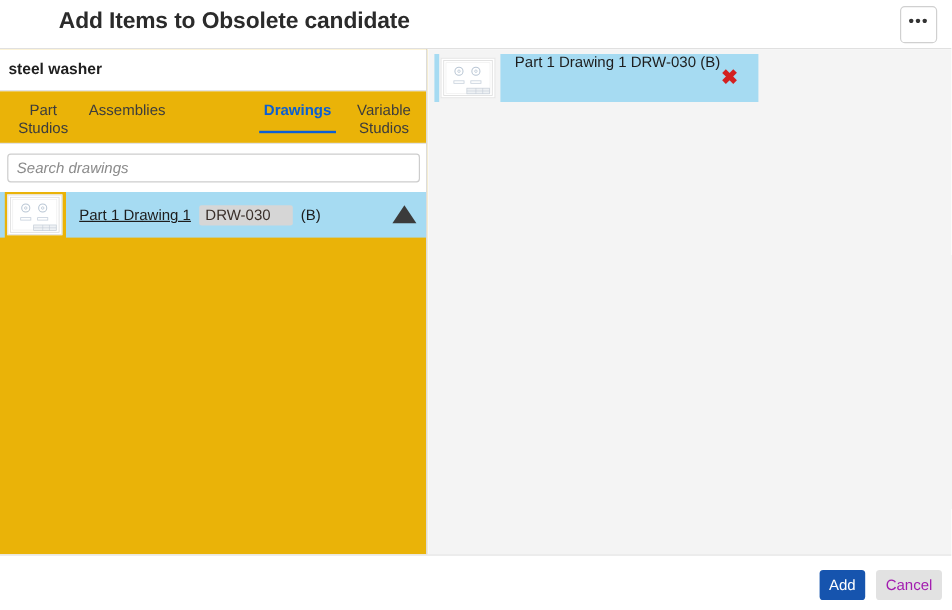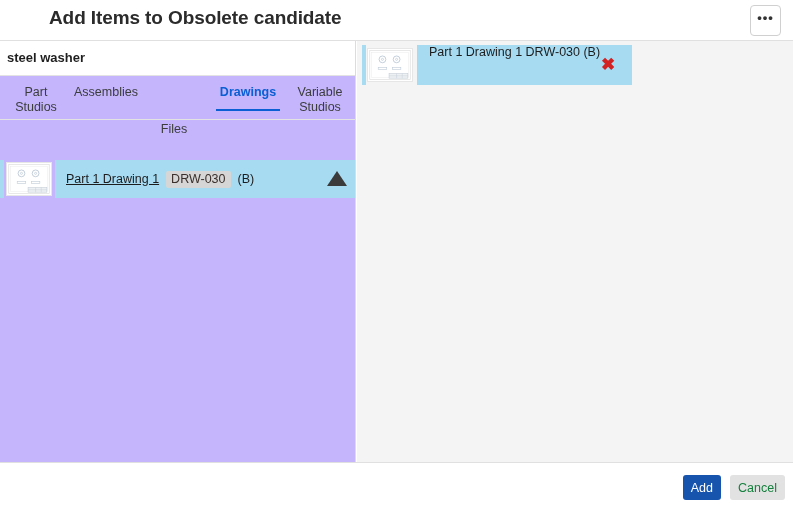--- a/index.html
+++ b/index.html
@@ -64,21 +64,21 @@
     left: 0; top: 41px;
     width: 793px; height: 421px;
     background: #ffffff;
   }
 
   
   .left-pane {
     position: absolute;
     left: 0; top: 0;
     width: 356px; height: 421px;
-    background: #c4b5fd;
+    background: #eab308;
     border-right: 1px solid #dcdcdc;
   }
   .doc-name-bar {
     position: absolute;
     left: 0; top: 0;
     width: 355px; height: 35px;
     background: #ffffff;
     border-bottom: 1px solid #e3e3e3;
   }
   .doc-name {
@@ -191,21 +191,21 @@
     color: #1d1d1d;
     white-space: nowrap;
     text-decoration: underline;
   }
   .row-badge {
     margin-left: 7px;
     font-size: 12.5px;
     color: #3a2f2a;
     background: #d6d6d6;
     border-radius: 2px;
-    padding: 1px 5px 2px 5px;
+    padding: 1px 18px 2px 5px;
     white-space: nowrap;
   }
   .row-rev {
     margin-left: 7px;
     font-size: 12.5px;
     color: #1d1d1d;
     white-space: nowrap;
   }
   .row-caret {
     position: absolute;
@@ -292,21 +292,21 @@
     padding: 0 8px;
   }
   .btn-add {
     right: 72px;
     background: #1654ae;
     color: #ffffff;
   }
   .btn-cancel {
     right: 8px;
     background: #e2e2e2;
-    color: #15803d;
+    color: #a21caf;
   }
 
   .thumb-svg { display: block; width: 100%; height: 100%; }
 </style>
 </head>
 <body>
 
 <div id="app">
 
   <div class="titlebar">
@@ -335,20 +335,23 @@
           <span>Files</span>
         </div>
         <div class="tab tab-drawings active">
           <span>Drawings</span>
         </div>
         <div class="tab tab-variable">
           <span>Variable Studios</span>
         </div>
       </div>
 
+      <div class="search-wrap">
+        <input class="search-input" type="text" placeholder="Search drawings" style="">
+      </div>
 
       <div class="result-list">
         <div class="result-row">
           <div class="row-edge"></div>
           <div class="row-thumb">
             <svg class="thumb-svg" viewBox="0 0 46 34" xmlns="http://www.w3.org/2000/svg">
               <rect x="1.5" y="1.5" width="43" height="31" fill="#ffffff" stroke="#dcdcdc" stroke-width="0.7"></rect>
               <rect x="3.5" y="3.5" width="39" height="27" fill="none" stroke="#eaeaea" stroke-width="0.5"></rect>
               <circle cx="15" cy="11" r="3.6" fill="none" stroke="#b9c6d4" stroke-width="0.9"></circle>
               <circle cx="15" cy="11" r="1.1" fill="none" stroke="#b9c6d4" stroke-width="0.7"></circle>

